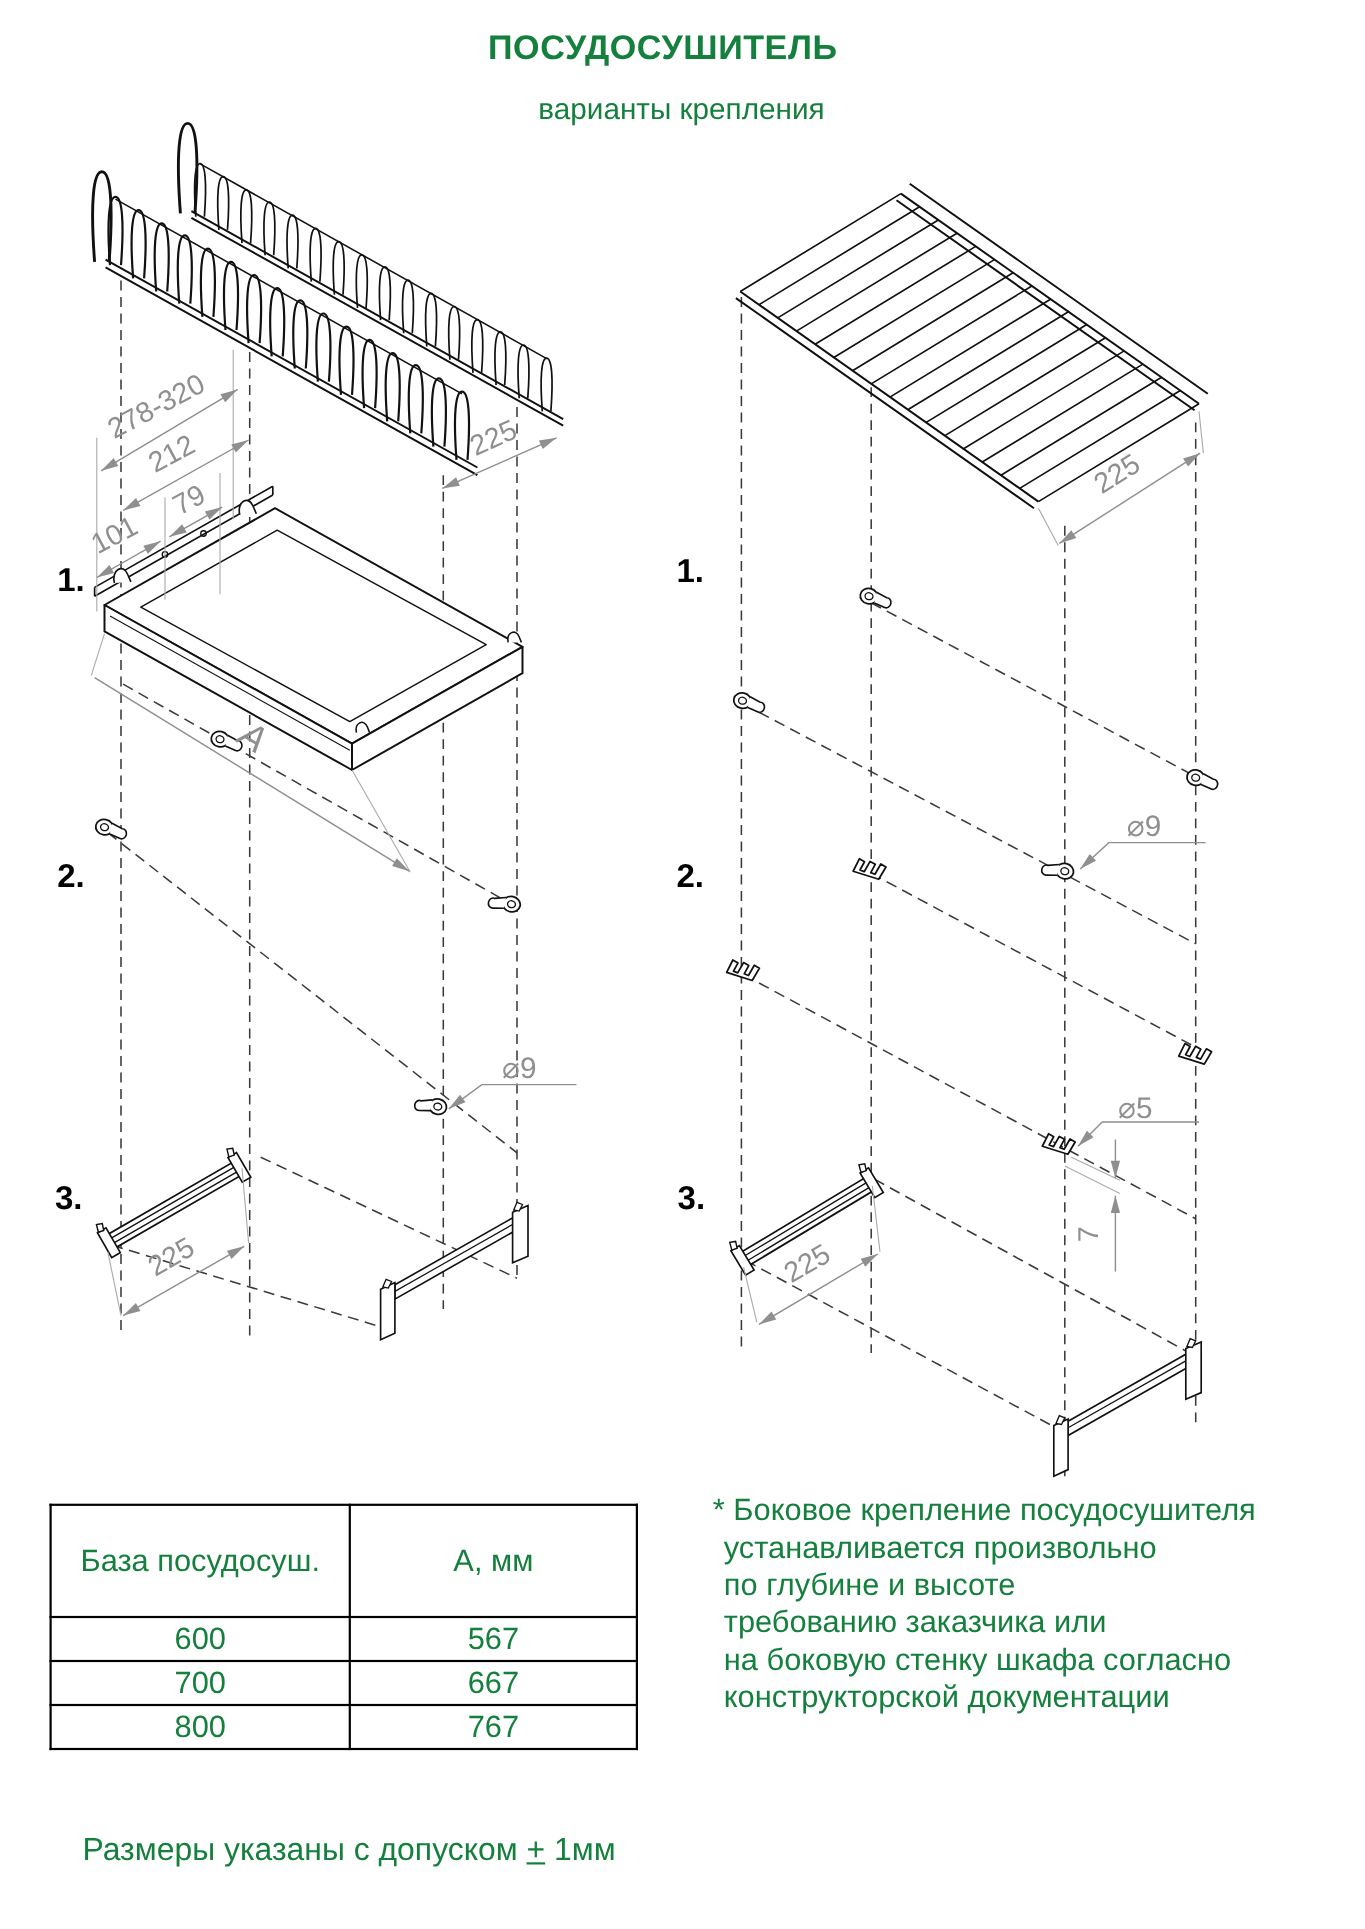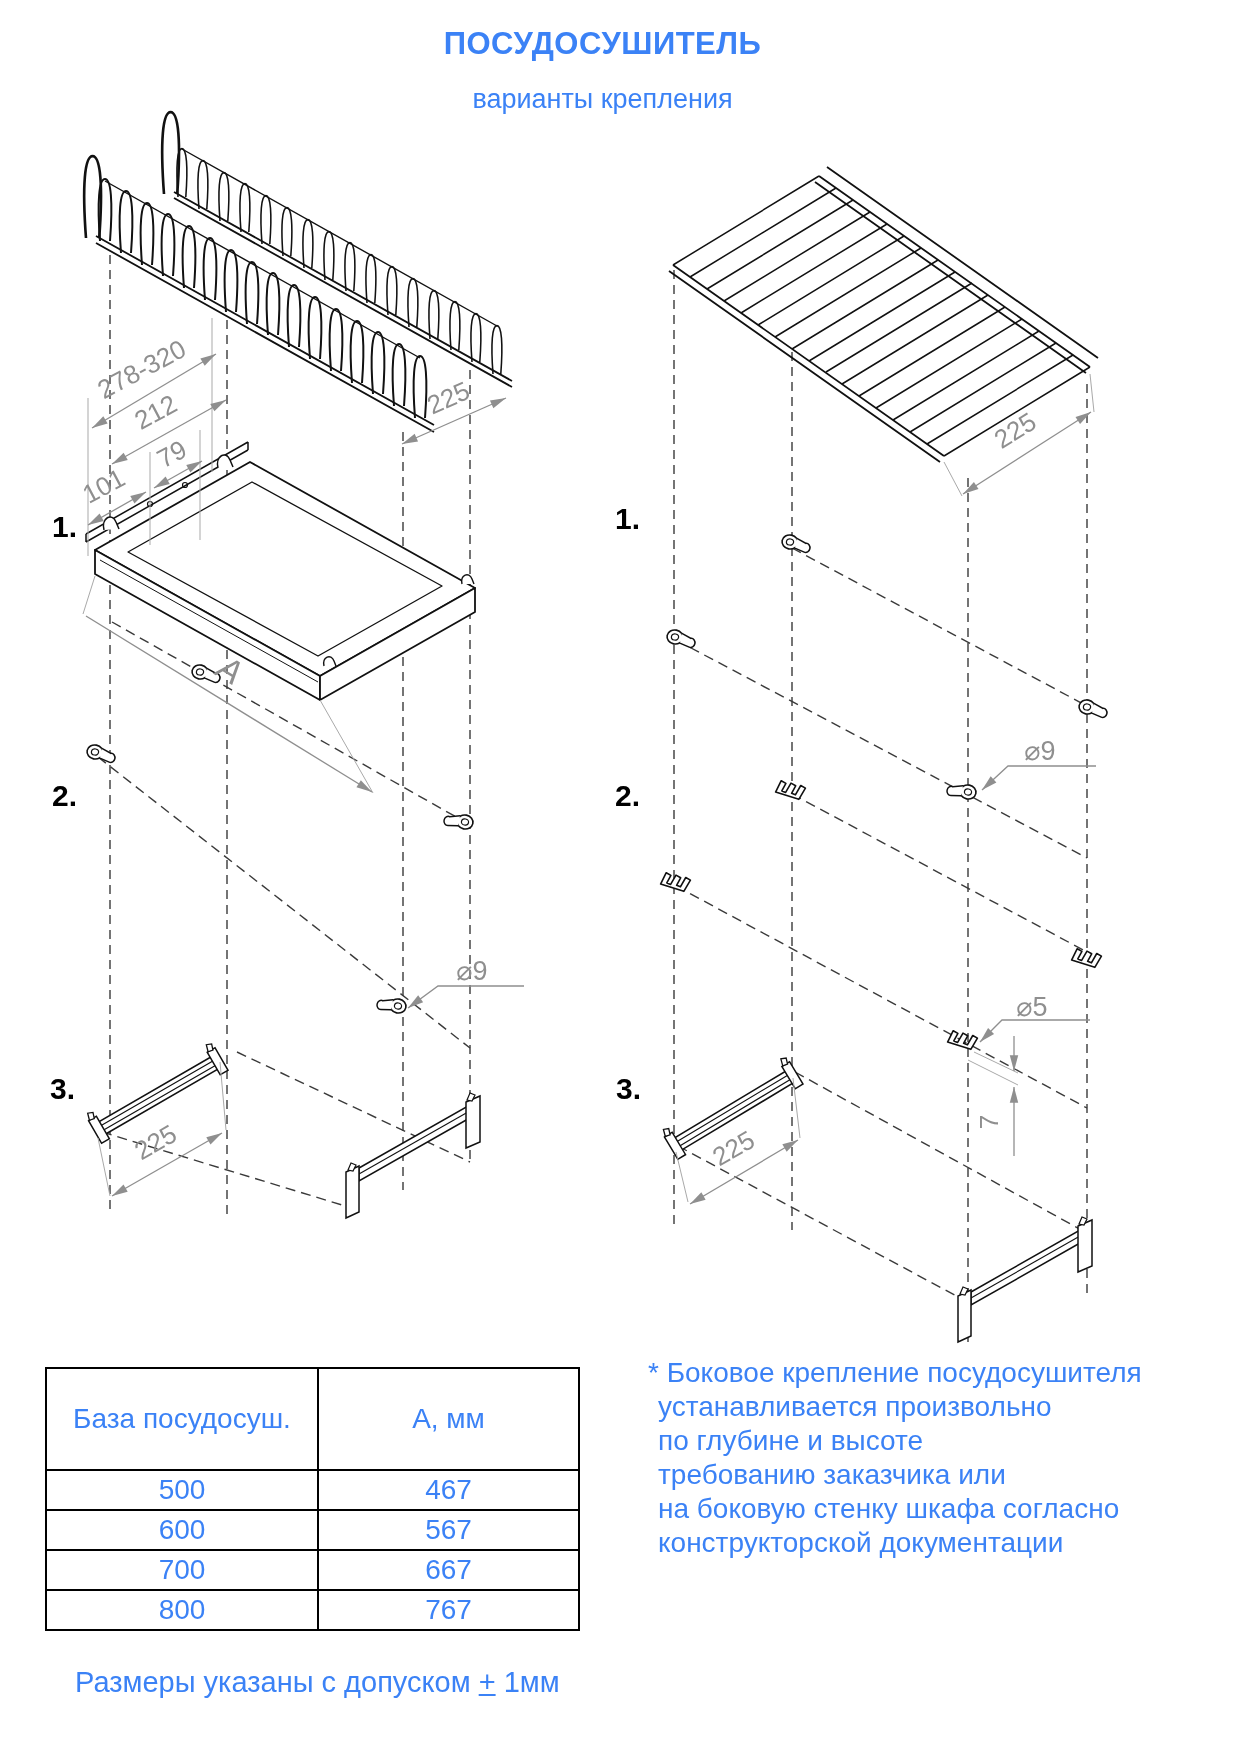--- a/index.html
+++ b/index.html
@@ -1,20 +1,20 @@
 <!DOCTYPE html>
 <html><head>
 <meta charset="utf-8">
 <style>
   html,body{margin:0;padding:0;background:#fff;}
   .page{position:relative;width:1241px;height:1754px;background:#fff;overflow:hidden;
-        font-family:"Liberation Sans",sans-serif;color:#3b82f6;}
+        font-family:"Liberation Sans",sans-serif;color:#15803d;}
   .title{position:absolute;left:0;top:26px;width:1205px;text-align:center;
          font-size:31px;font-weight:bold;letter-spacing:.5px;}
-  .subtitle{position:absolute;left:0;top:84px;width:1205px;text-align:center;font-size:27px;}
+  .subtitle{position:absolute;left:17px;top:84px;width:1205px;text-align:center;font-size:27px;}
   svg.draw{position:absolute;left:0;top:0;}
   .dim-table{position:absolute;left:45px;top:1367px;width:535px;border-collapse:collapse;
              font-size:28px;border-radius:13px;}
   .dim-table,.dim-table td,.dim-table th{border:2px solid #000;}
   .dim-table th{font-weight:normal;height:98px;}
   .dim-table td{height:36px;text-align:center;}
   .dim-table td,.dim-table th{border-width:2px;}
   .dim-table tr td{border-top-width:2px;}
   .col-a{width:268px;}
   .note{position:absolute;left:648px;top:1356px;width:570px;font-size:28px;line-height:34px;}
@@ -248,24 +248,20 @@
     </g>
   </svg>
 
   <table class="dim-table">
     <tbody>
         <tr>
       <th class="col-a">База посудосуш.</th>
       <th>А, мм</th>
     </tr>
     <tr>
-      <td>500</td>
-      <td>467</td>
-    </tr>
-    <tr>
       <td>600</td>
       <td>567</td>
     </tr>
     <tr>
       <td>700</td>
       <td>667</td>
     </tr>
     <tr>
       <td>800</td>
       <td>767</td>

